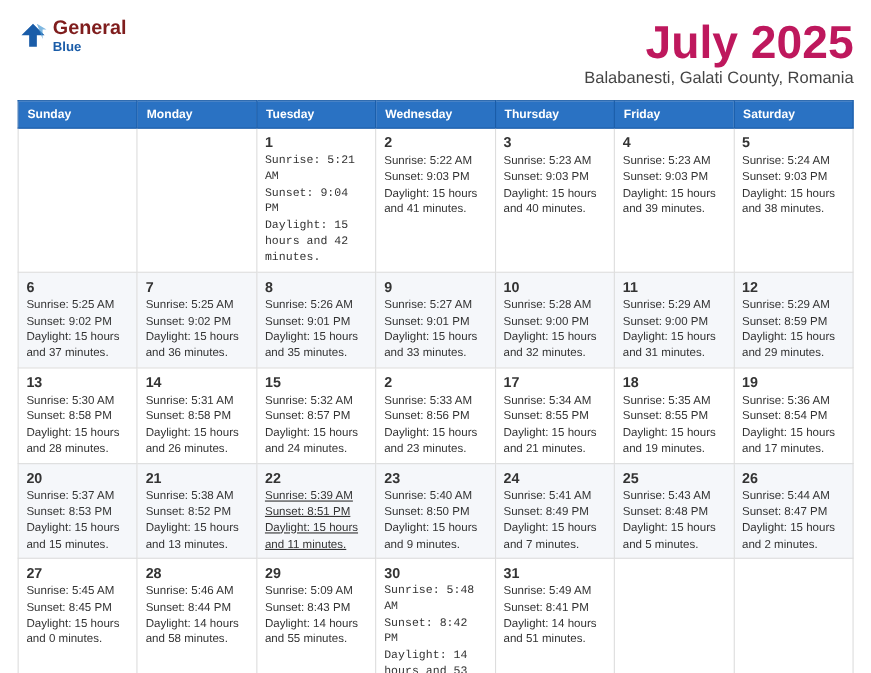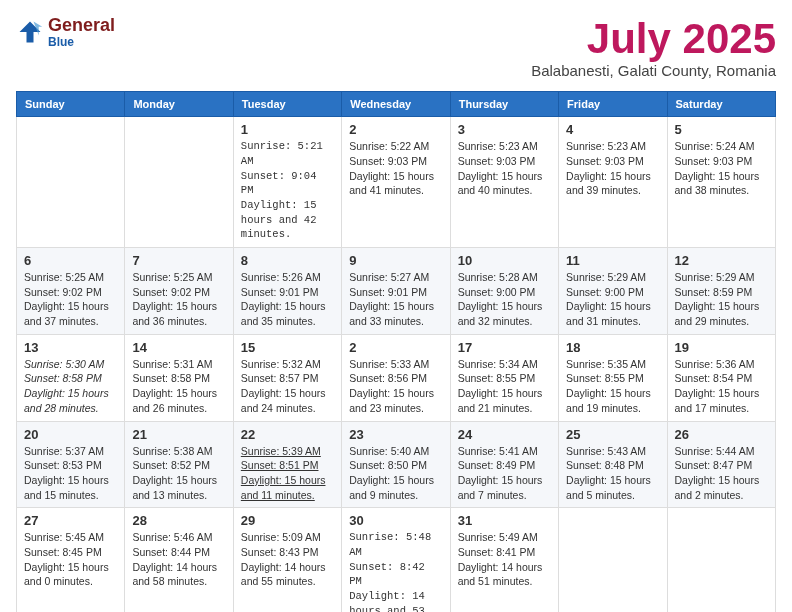--- a/index.html
+++ b/index.html
@@ -199,21 +199,21 @@
         <td>
           <span class="day-num">12</span>
           <div class="day-info" style="white-space: pre-line;">Sunrise: 5:29 AM
 Sunset: 8:59 PM
 Daylight: 15 hours and 29 minutes.</div>
         </td>
       </tr>
       <tr>
         <td>
           <span class="day-num">13</span>
-          <div class="day-info" style="white-space: pre-line; font-style: italic;">Sunrise: 5:30 AM
+          <div class="day-info" style="white-space: pre-line;">Sunrise: 5:30 AM
 Sunset: 8:58 PM
 Daylight: 15 hours and 28 minutes.</div>
         </td>
         <td>
           <span class="day-num">14</span>
           <div class="day-info" style="white-space: pre-line;">Sunrise: 5:31 AM
 Sunset: 8:58 PM
 Daylight: 15 hours and 26 minutes.</div>
         </td>
         <td>

